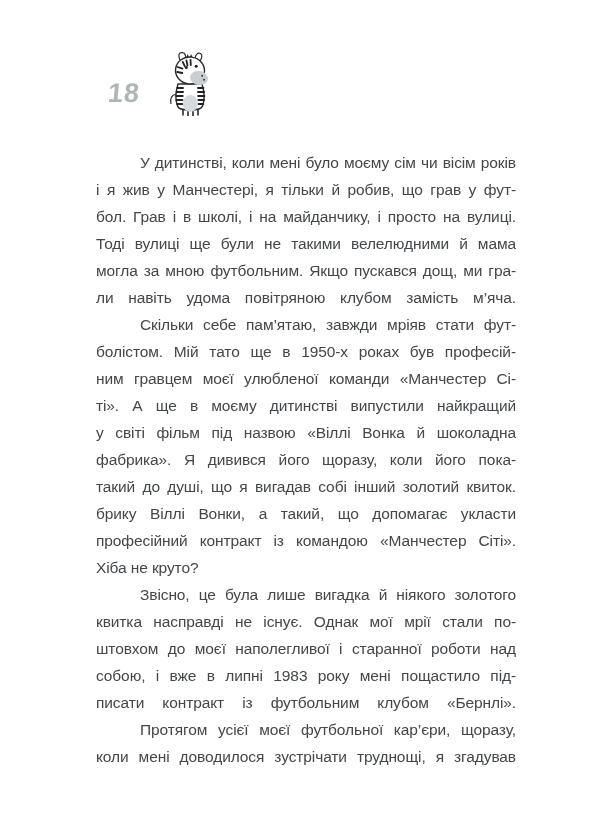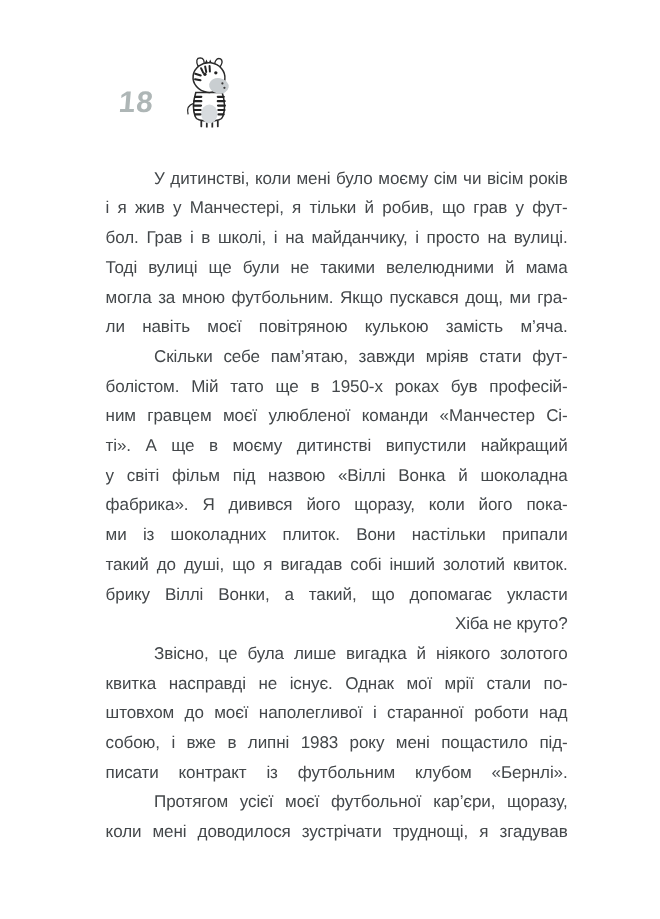--- a/index.html
+++ b/index.html
@@ -43,21 +43,21 @@
     top:149px;
     width:420px;
     color:var(--text-color);
     font-size:15.5px;
     letter-spacing:-0.1px;
   }
   .line{
     height:27px;
     line-height:27px;
     overflow:hidden;
-    text-align:right;
+    text-align:left;
   }
   .line.justify{
     text-align:justify;
     text-align-last:justify;
   }
   .line.indent{
     padding-left:44px;
   }
 </style>
 </head>
@@ -100,30 +100,30 @@
       <circle cx="39.2" cy="14.2" r="1.5" fill="#232323"></circle>
     </svg>
   </div>
 
   <div class="text-block">
       <div class="line indent justify">У дитинстві, коли мені було моєму сім чи вісім років</div>
       <div class="line justify">і я жив у Манчестері, я тільки й робив, що грав у фут-</div>
       <div class="line justify">бол. Грав і в школі, і на майданчику, і просто на вулиці.</div>
       <div class="line justify">Тоді вулиці ще були не такими велелюдними й мама</div>
       <div class="line justify">могла за мною футбольним. Якщо пускався дощ, ми гра-</div>
-      <div class="line justify">ли навіть моєї повітряною кулькою замість м’яча.</div>
+      <div class="line justify">ли навіть удома повітряною клубом замість м’яча.</div>
       <div class="line indent justify">Скільки себе пам’ятаю, завжди мріяв стати фут-</div>
       <div class="line justify">болістом. Мій тато ще в 1950-х роках був професій-</div>
       <div class="line justify">ним гравцем моєї улюбленої команди «Манчестер Сі-</div>
       <div class="line justify">ті». А ще в моєму дитинстві випустили найкращий</div>
       <div class="line justify">у світі фільм під назвою «Віллі Вонка й шоколадна</div>
       <div class="line justify">фабрика». Я дивився його щоразу, коли його пока-</div>
-      <div class="line justify">ми із шоколадних плиток. Вони настільки припали</div>
       <div class="line justify">такий до душі, що я вигадав собі інший золотий квиток.</div>
       <div class="line justify">брику Віллі Вонки, а такий, що допомагає укласти</div>
+      <div class="line justify">професійний контракт із командою «Манчестер Сіті».</div>
       <div class="line">Хіба не круто?</div>
       <div class="line indent justify">Звісно, це була лише вигадка й ніякого золотого</div>
       <div class="line justify">квитка насправді не існує. Однак мої мрії стали по-</div>
       <div class="line justify">штовхом до моєї наполегливої і старанної роботи над</div>
       <div class="line justify">собою, і вже в липні 1983 року мені пощастило під-</div>
       <div class="line justify">писати контракт із футбольним клубом «Бернлі».</div>
       <div class="line indent justify">Протягом усієї моєї футбольної кар’єри, щоразу,</div>
       <div class="line justify">коли мені доводилося зустрічати труднощі, я згадував</div>
     </div>
 

